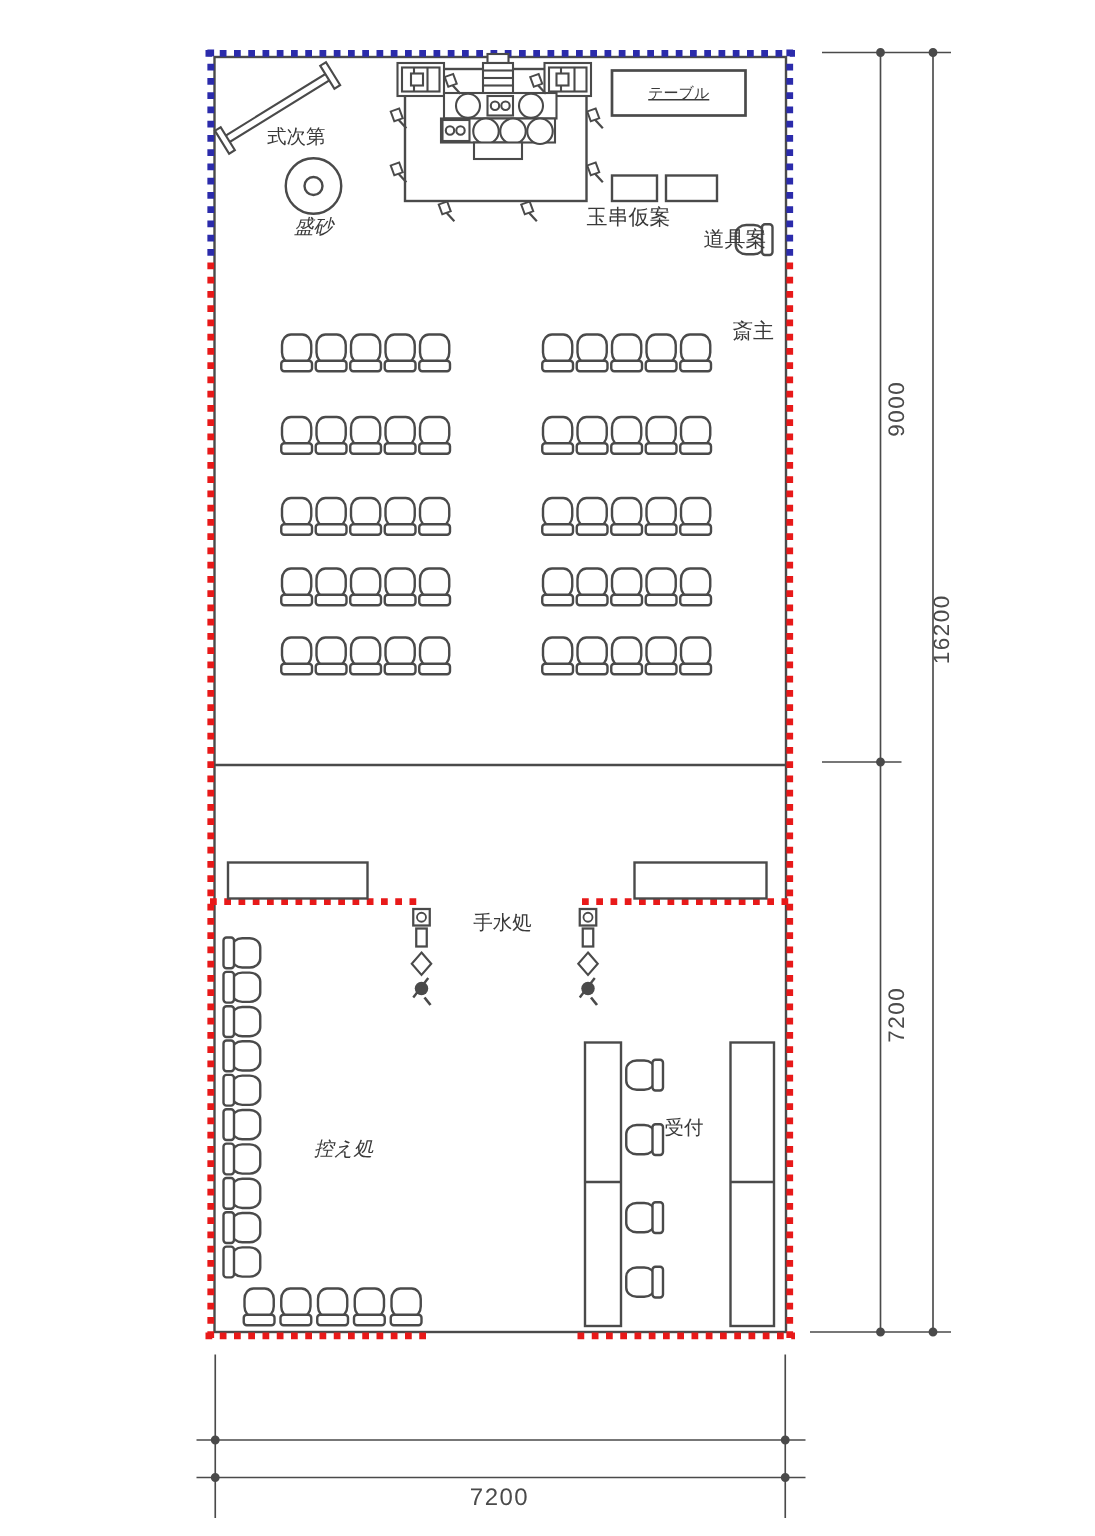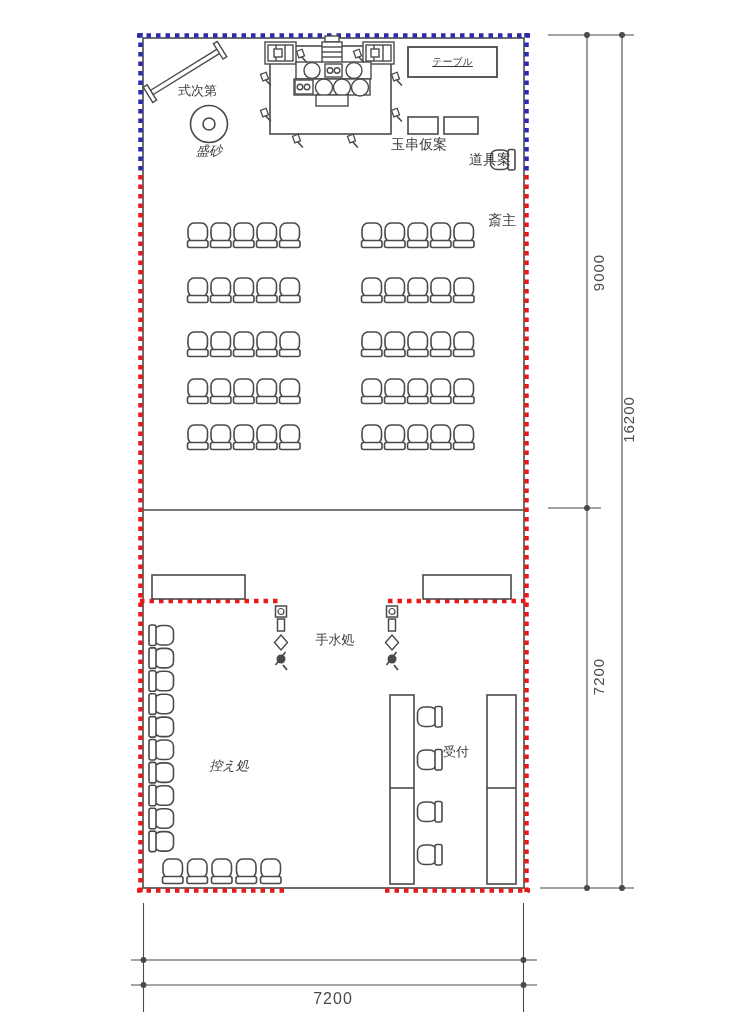--- a/index.html
+++ b/index.html
@@ -260,21 +260,21 @@
     <circle cx="523.5" cy="985" r="2.4"></circle>
   </g>
 </svg>
 
 <div class="lbl" style="left:169px;top:83px;width:48px;text-align:right;">式次第</div>
 <div class="lbl" style="left:192px;top:143px;width:34px;font-style:italic;">盛砂</div>
 <div class="tbl-label" style="left:408px;top:47px;width:89px;height:30px;">テーブル</div>
 <div class="lbl small" style="left:391px;top:136px;width:50px;">玉串仮案</div>
 <div class="lbl small" style="left:469px;top:136px;width:38px;margin-top:15px;">道具案</div>
 <div class="lbl small" style="left:487px;top:172px;width:30px;margin-top:40px;">斎主</div>
-<div class="lbl" style="left:313px;top:632px;width:44px;">手水処</div>
+<div class="lbl" style="left:313px;top:607px;width:44px;">手水処</div>
 <div class="lbl" style="left:205px;top:758px;width:48px;font-style:italic;">控え処</div>
 <div class="lbl" style="left:441px;top:744px;width:30px;">受付</div>
 
 <div class="dim vert" style="left:563px;top:264px;">9000</div>
 <div class="dim vert" style="left:593px;top:411px;">16200</div>
 <div class="dim vert" style="left:563px;top:668px;">7200</div>
 <div class="dim" style="left:298px;top:990px;font-size:16px;">7200</div>
 
 </div>
 

